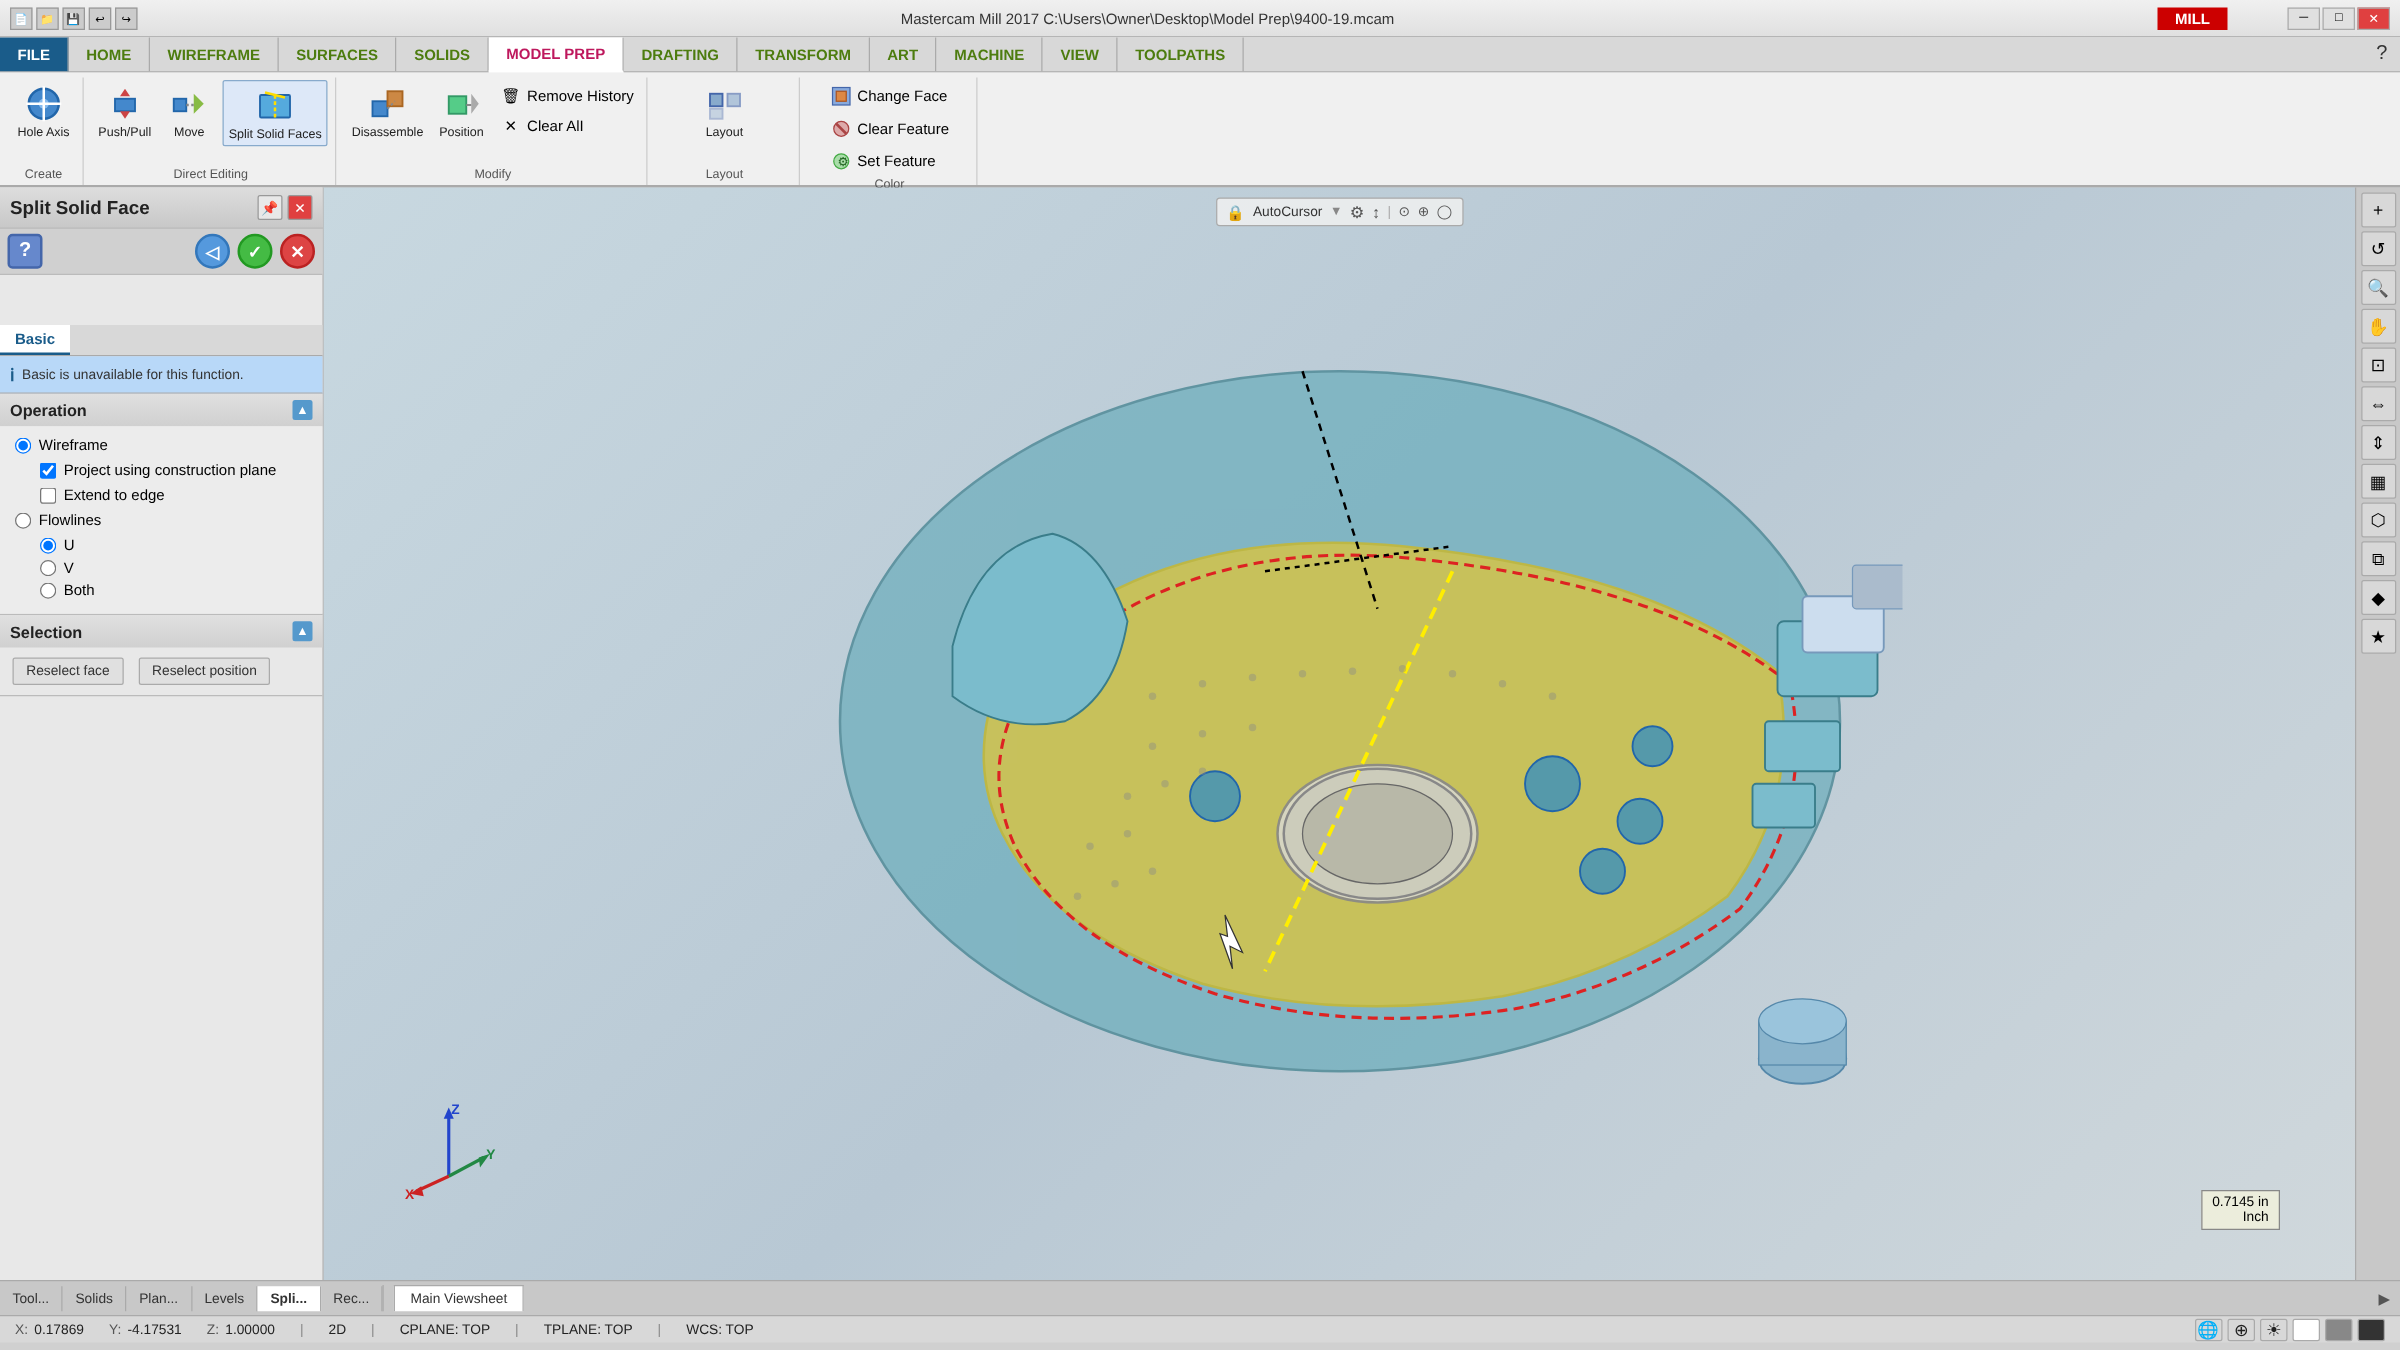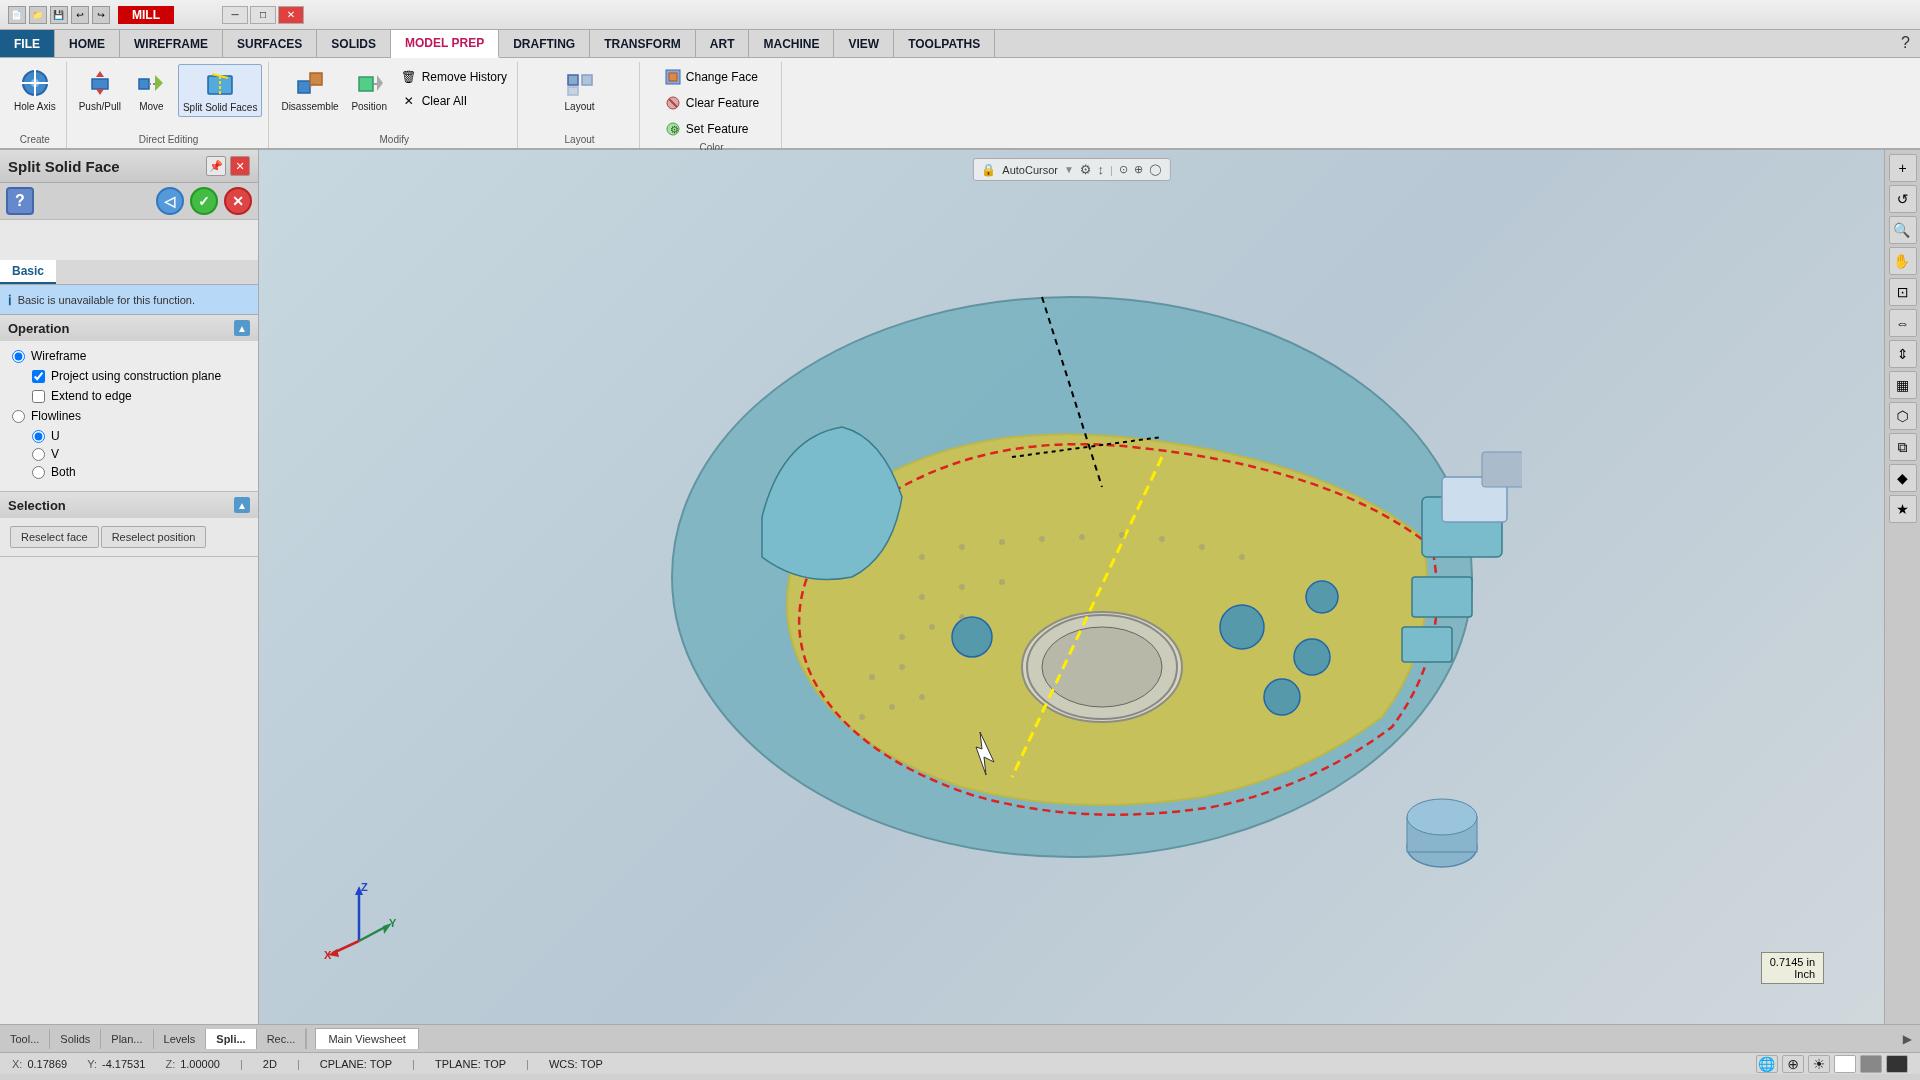--- a/index.html
+++ b/index.html
@@ -47,21 +47,21 @@
       display: flex;
       height: 28px;
       background: #d8d8d8;
       border-bottom: 1px solid #aaa;
     }
     .ribbon-tab {
       padding: 0 14px;
       display: flex; align-items: center;
       font-size: 12px;
       font-weight: bold;
-      color: #0f172a;
+      color: #4d7c0f;
       cursor: pointer;
       border-right: 1px solid #aaa;
       user-select: none;
     }
     .ribbon-tab.active {
       background: #fff;
       border-bottom: 2px solid #fff;
       margin-bottom: -1px;
       color: #be185d;
     }
@@ -287,21 +287,21 @@
       align-items: center;
       gap: 6px;
       margin-bottom: 4px;
       font-size: 12px;
       cursor: pointer;
     }
 
     
     .selection-btns {
       display: flex;
-      gap: 2px;
+      gap: 12px;
       padding: 8px 10px;
     }
     .sel-btn {
       padding: 4px 10px;
       background: #e0e0e0;
       border: 1px solid #aaa;
       font-size: 11px;
       cursor: pointer;
       border-radius: 2px;
       color: #333;
@@ -428,20 +428,21 @@
 <body>
 
 <div id="titlebar">
   <div class="toolbar-icons">
     <div class="toolbar-icon">📄</div>
     <div class="toolbar-icon">📁</div>
     <div class="toolbar-icon">💾</div>
     <div class="toolbar-icon">↩</div>
     <div class="toolbar-icon">↪</div>
   </div>
+  <div class="title-text">Mastercam Mill 2017  C:\Users\Owner\Desktop\Model Prep\9400-19.mcam</div>
   <div style="margin-right:40px; background:#cc0000; color:#fff; padding:2px 14px; font-weight:bold; font-size:12px;">MILL</div>
   <div class="win-buttons">
     <div class="win-btn">─</div>
     <div class="win-btn">□</div>
     <div class="win-btn" style="background:#e04040;color:#fff;">✕</div>
   </div>
 </div>
 
 <div id="ribbon">
 

